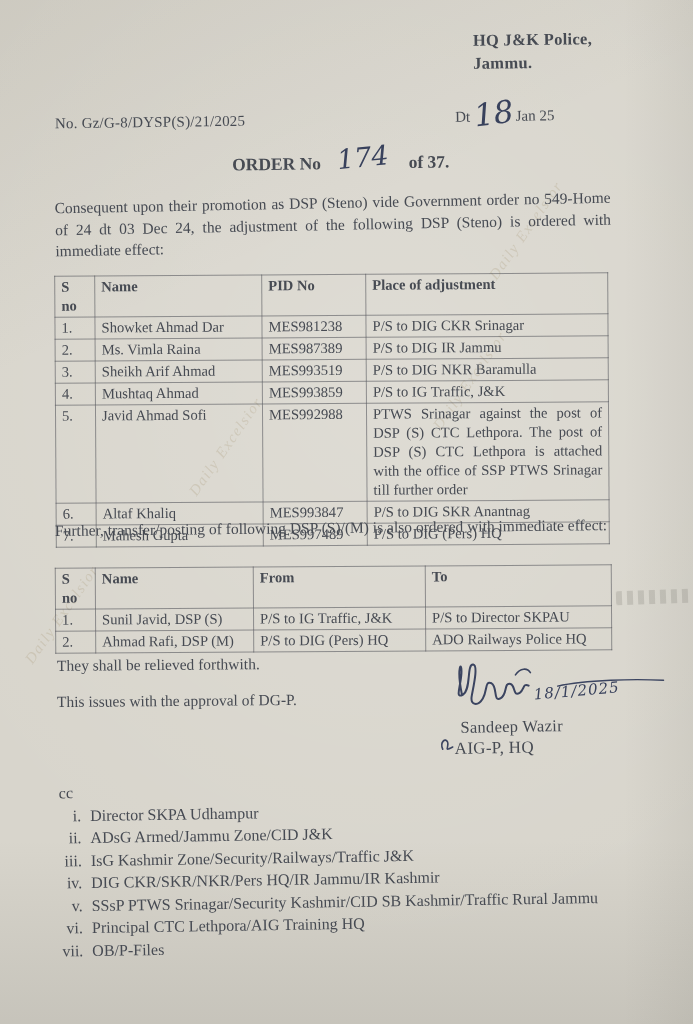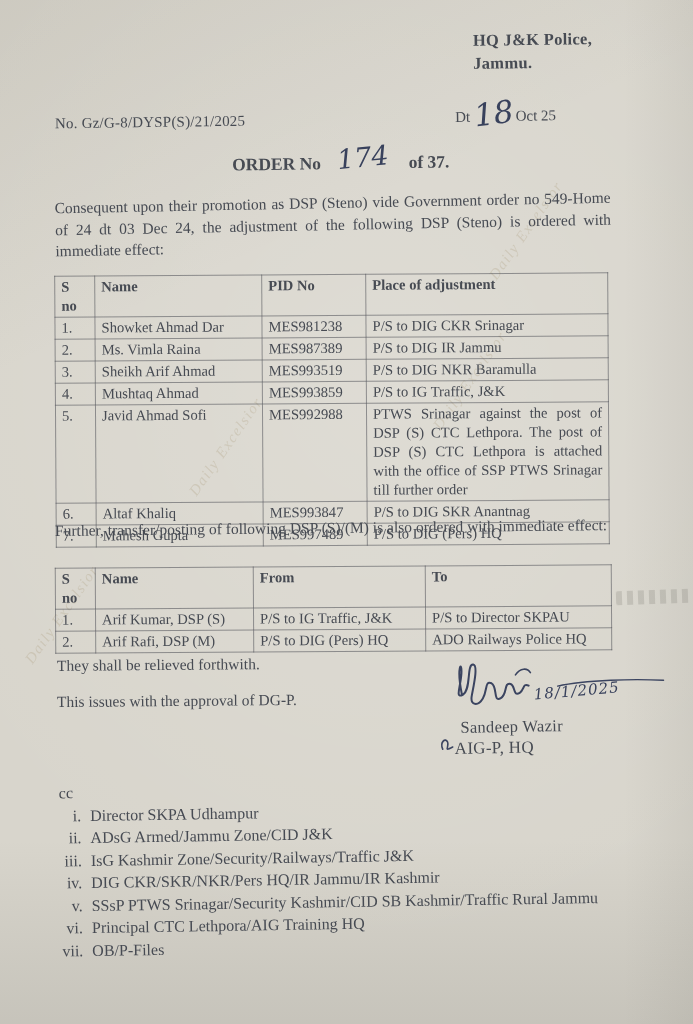--- a/index.html
+++ b/index.html
@@ -56,21 +56,21 @@
   <span class="wm" style="left:168px;top:438px;">Daily Excelsior</span>
   <span class="wm" style="left:412px;top:372px;">Daily Excelsior</span>
   <span class="wm" style="left:4px;top:606px;">Daily Excelsior</span>
 
   <div class="blk org">
     <div>HQ J&amp;K Police,</div>
     <div>Jammu.</div>
   </div>
 
   <div class="blk dateline">
-    <span>Dt</span><span class="hand hand18">18</span><span>Oct 25</span>
+    <span>Dt</span><span class="hand hand18">18</span><span>Jan 25</span>
   </div>
 
   <div class="blk refno">No. Gz/G-8/DYSP(S)/21/2025</div>
 
   <div class="blk orderline">
     <span>ORDER No</span><span class="hand hand174">174</span><span>of 37.</span>
   </div>
 
   <div class="blk para para1">Consequent upon their promotion as DSP (Steno) vide Government order no 549-Home of 24 dt 03 Dec 24, the adjustment of the following DSP (Steno) is ordered with immediate effect:</div>
 
@@ -144,27 +144,27 @@
       </colgroup>
     <tbody>
         <tr>
       <th>S no</th>
       <th>Name</th>
       <th>From</th>
       <th>To</th>
     </tr>
     <tr>
       <td>1.</td>
-      <td>Arif Kumar, DSP (S)</td>
+      <td>Sunil Javid, DSP (S)</td>
       <td>P/S to IG Traffic, J&amp;K</td>
       <td>P/S to Director SKPAU</td>
     </tr>
     <tr>
       <td>2.</td>
-      <td>Arif Rafi, DSP (M)</td>
+      <td>Ahmad Rafi, DSP (M)</td>
       <td>P/S to DIG (Pers) HQ</td>
       <td>ADO Railways Police HQ</td>
     </tr>
   </tbody>
     </table>
 
   <div class="blk closing1">They shall be relieved forthwith.</div>
   <div class="blk closing2">This issues with the approval of DG-P.</div>
 
   <div class="blk sig" style="height:110px;">

